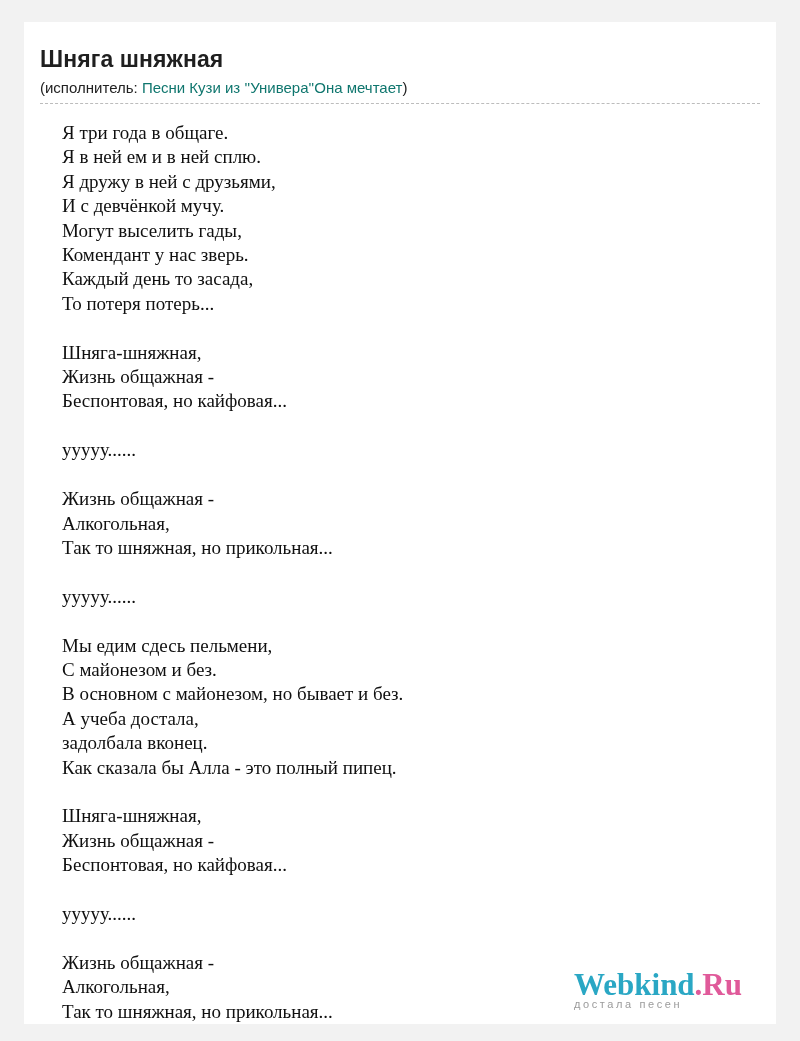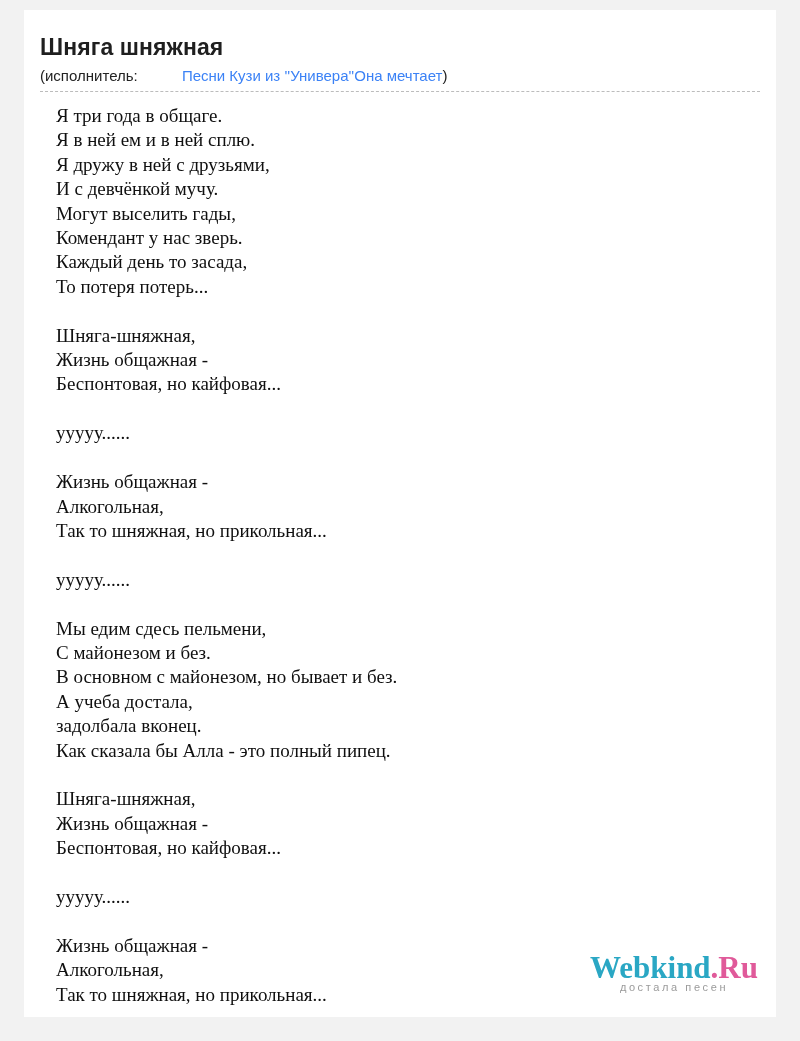--- a/index.html
+++ b/index.html
@@ -12,21 +12,21 @@
     background: #ffffff;
     font-family: "Liberation Sans", sans-serif;
     overflow: hidden;
   }
   .page {
     position: relative;
     width: 800px;
     height: 1041px;
     background: #ffffff;
     box-sizing: border-box;
-    padding: 10px 24px 0 24px;
+    padding: 22px 24px 0 24px;
   }
   .sheet {
     position: relative;
     width: 752px;
     min-height: 995px;
     background: #ffffff;
     box-sizing: border-box;
     padding: 24px 16px 0 16px;
   }
   h1.song-title {
@@ -39,38 +39,37 @@
   }
   .performer-line {
     font-family: "Liberation Sans", sans-serif;
     font-size: 15px;
     color: #222222;
     padding-bottom: 7px;
     border-bottom: 1px dashed #bcbcbc;
     margin-bottom: 12px;
   }
   .performer-line a {
-    color: #3b82f6;
+    color: #0f766e;
     text-decoration: none;
-    margin-left: 40px;
   }
   .lyrics {
     font-family: "Liberation Serif", "Liberation Sans", serif;
     font-size: 19px;
     line-height: 24.4px;
     color: #101010;
     white-space: pre-wrap;
-    margin: 11px;
+    margin: 17px;
     padding-left: 5px;
   }
   .watermark {
     position: absolute;
-    right: 18px;
+    right: 34px;
     bottom: 14px;
-    text-align: center;
+    text-align: left;
     user-select: none;
   }
   .wm-main {
     font-family: "Liberation Serif", serif;
     font-size: 31px;
     font-weight: bold;
     line-height: 1;
   }
   .wm-web {
     color: #2aa7c4;

